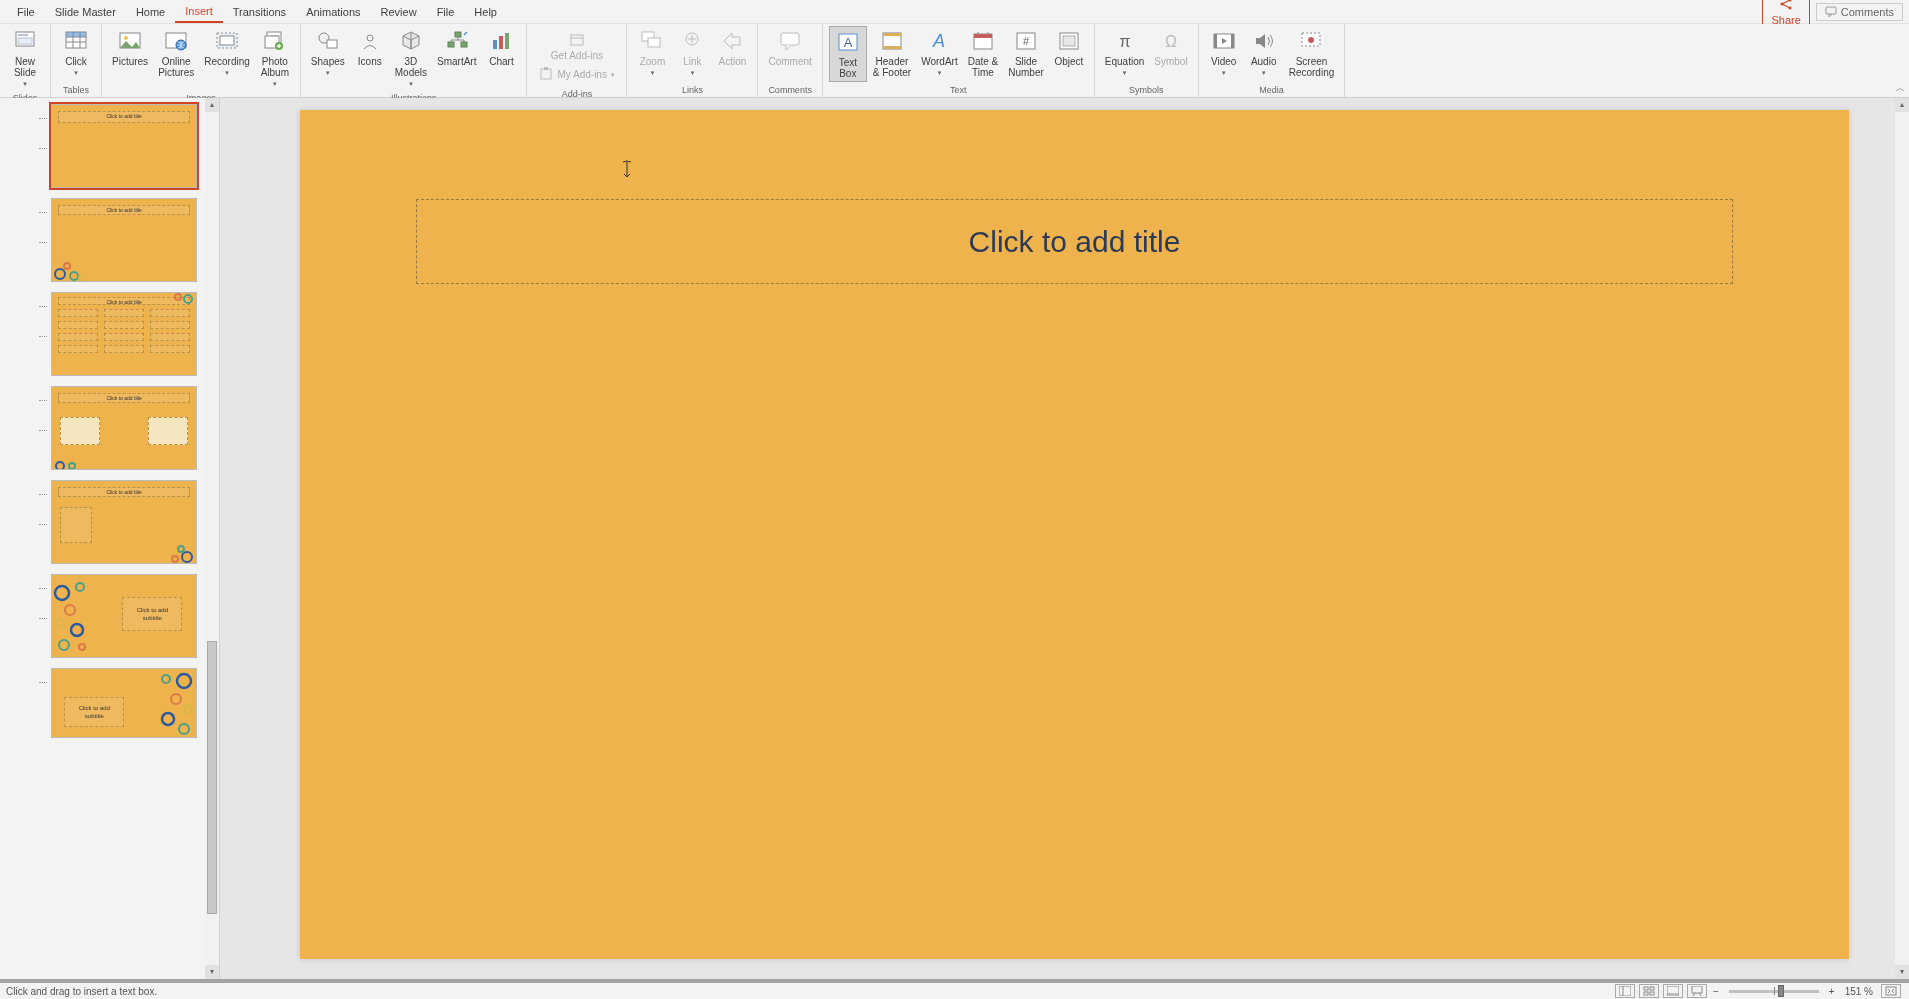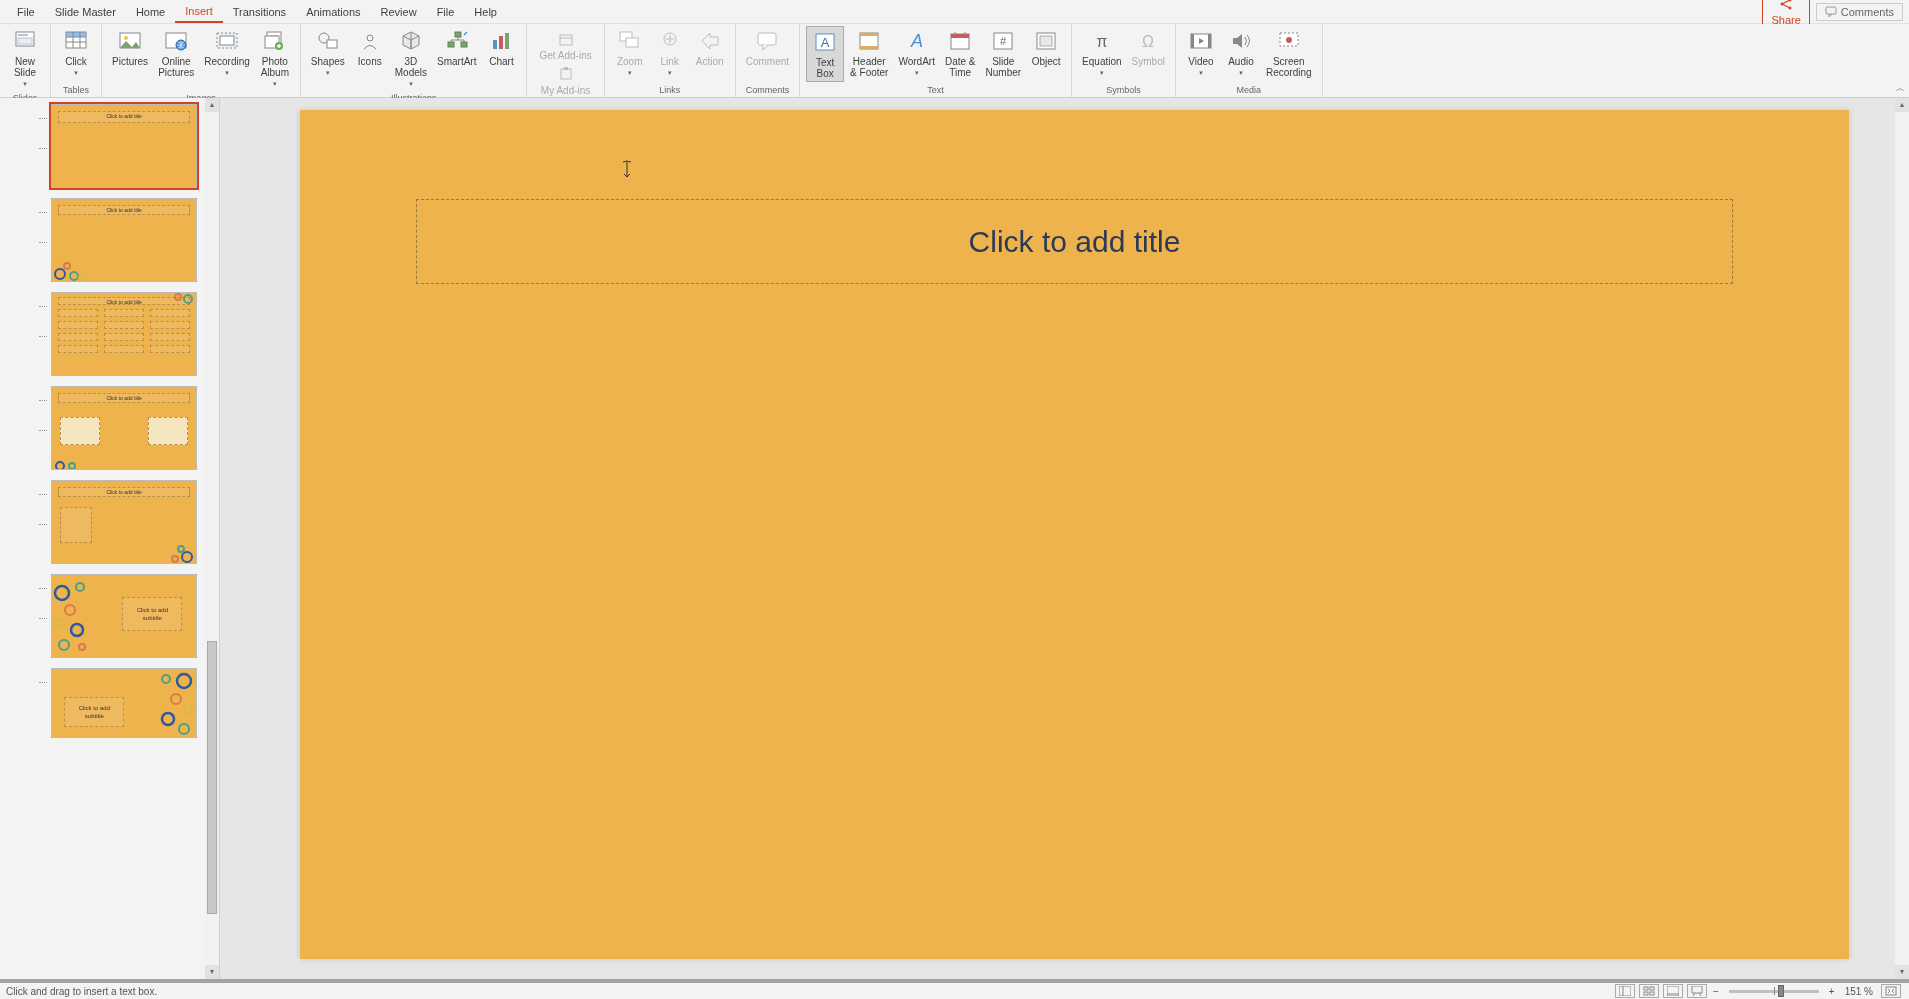--- a/index.html
+++ b/index.html
@@ -248,21 +248,21 @@
   <div class="rgroup">
     <div class="items">
       <div class="small-stack">
         <div class="srow rbtn disabled" style="flex-direction:column;min-width:auto;padding:2px;">
           <svg width="14" height="14">
               <rect x="1" y="3" width="12" height="10" fill="none" stroke="#bbb"></rect>
               <path d="M1 6 H13" stroke="#bbb"></path>
             </svg>
           <span>Get Add-ins</span>
         </div>
-        <div class="srow rbtn disabled" style="flex-direction:column;min-width:auto;padding:2px;">
+        <div class="srow rbtn disabled" style="flex-direction:row;min-width:auto;padding:2px;">
           <svg width="14" height="14">
               <rect x="2" y="2" width="10" height="10" fill="none" stroke="#bbb"></rect>
               <rect x="5" y="0" width="4" height="3" fill="#bbb"></rect>
             </svg>
           <span>My Add-ins</span>
           <span style="font-size:7px;">▾</span>
         </div>
       </div>
     </div>
     <div class="glabel">Add-ins</div>

